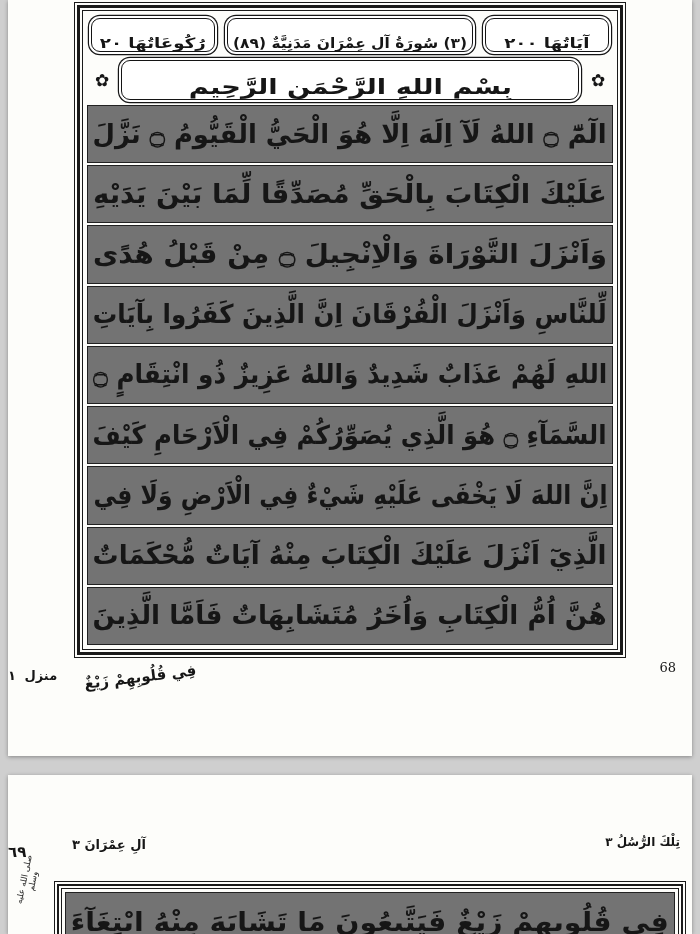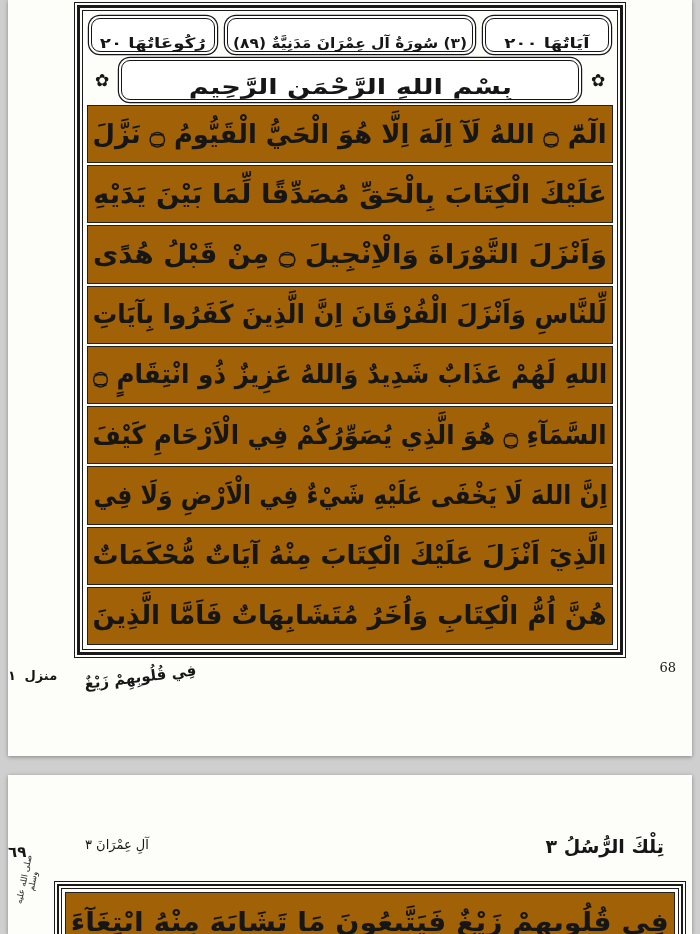--- a/index.html
+++ b/index.html
@@ -40,21 +40,21 @@
   .hdr-center{flex:1;}
 
   .bsm-row{height:46px;display:flex;direction:rtl;align-items:stretch;flex:0 0 auto;}
   .bsm-orn{flex:0 0 30px;display:flex;align-items:center;justify-content:center;font-size:17px;}
   .bsm-box{flex:1;font-size:21px;font-weight:bold;direction:rtl;}
 
   .lines{flex:1;display:flex;flex-direction:column;gap:2px;}
   .qline{
     flex:1;border:1.2px solid #222;
     display:flex;align-items:center;justify-content:center;
-    direction:rtl;overflow:hidden;background:#a16207;
+    direction:rtl;overflow:hidden;background:#737373;
   }
   .qtext{
     display:inline-block;white-space:nowrap;
     font-size:26px;font-weight:600;line-height:1.2;
     transform-origin:center;direction:rtl;
   }
   .fit{display:inline-block;white-space:nowrap;transform-origin:center;}
 
   
   .catchword{
@@ -65,23 +65,23 @@
   .manzil{
     position:absolute;left:0;right:0;top:668px;text-align:left;
     font-size:13px;font-weight:bold;direction:rtl;word-spacing:4px;
   }
   .pageno{
     position:absolute;right:16px;top:660px;
     font-size:13px;font-family:"DejaVu Serif",serif;
   }
 
   
-  .p2-hdr-left{position:absolute;left:77px;top:62px;font-size:13px;font-weight:normal;direction:rtl;}
+  .p2-hdr-left{position:absolute;left:64px;top:62px;font-size:13px;font-weight:bold;direction:rtl;}
   .p2-hdr-center{position:absolute;left:0;right:0;top:68px;text-align:left;font-size:15px;font-weight:bold;}
-  .p2-hdr-right{position:absolute;right:28px;top:60px;font-size:19px;font-weight:bold;direction:rtl;}
+  .p2-hdr-right{position:absolute;right:12px;top:60px;font-size:12px;font-weight:bold;direction:rtl;}
   .p2-margin-note{
     position:absolute;left:-14px;top:96px;width:70px;
     font-size:8.5px;direction:rtl;text-align:center;
     transform:rotate(-78deg);transform-origin:center;
     color:#222;line-height:1.1;
   }
   .p2-frame{position:absolute;left:46px;top:106px;width:632px;height:90px;}
   .p2f1{border:1.2px solid #1a1a1a;padding:2px;box-sizing:border-box;width:100%;height:100%;}
   .p2f2{border:2.5px solid #1a1a1a;padding:2px;box-sizing:border-box;height:100%;}
   .p2f3{border:1px solid #1a1a1a;box-sizing:border-box;height:100%;padding:3px;}

